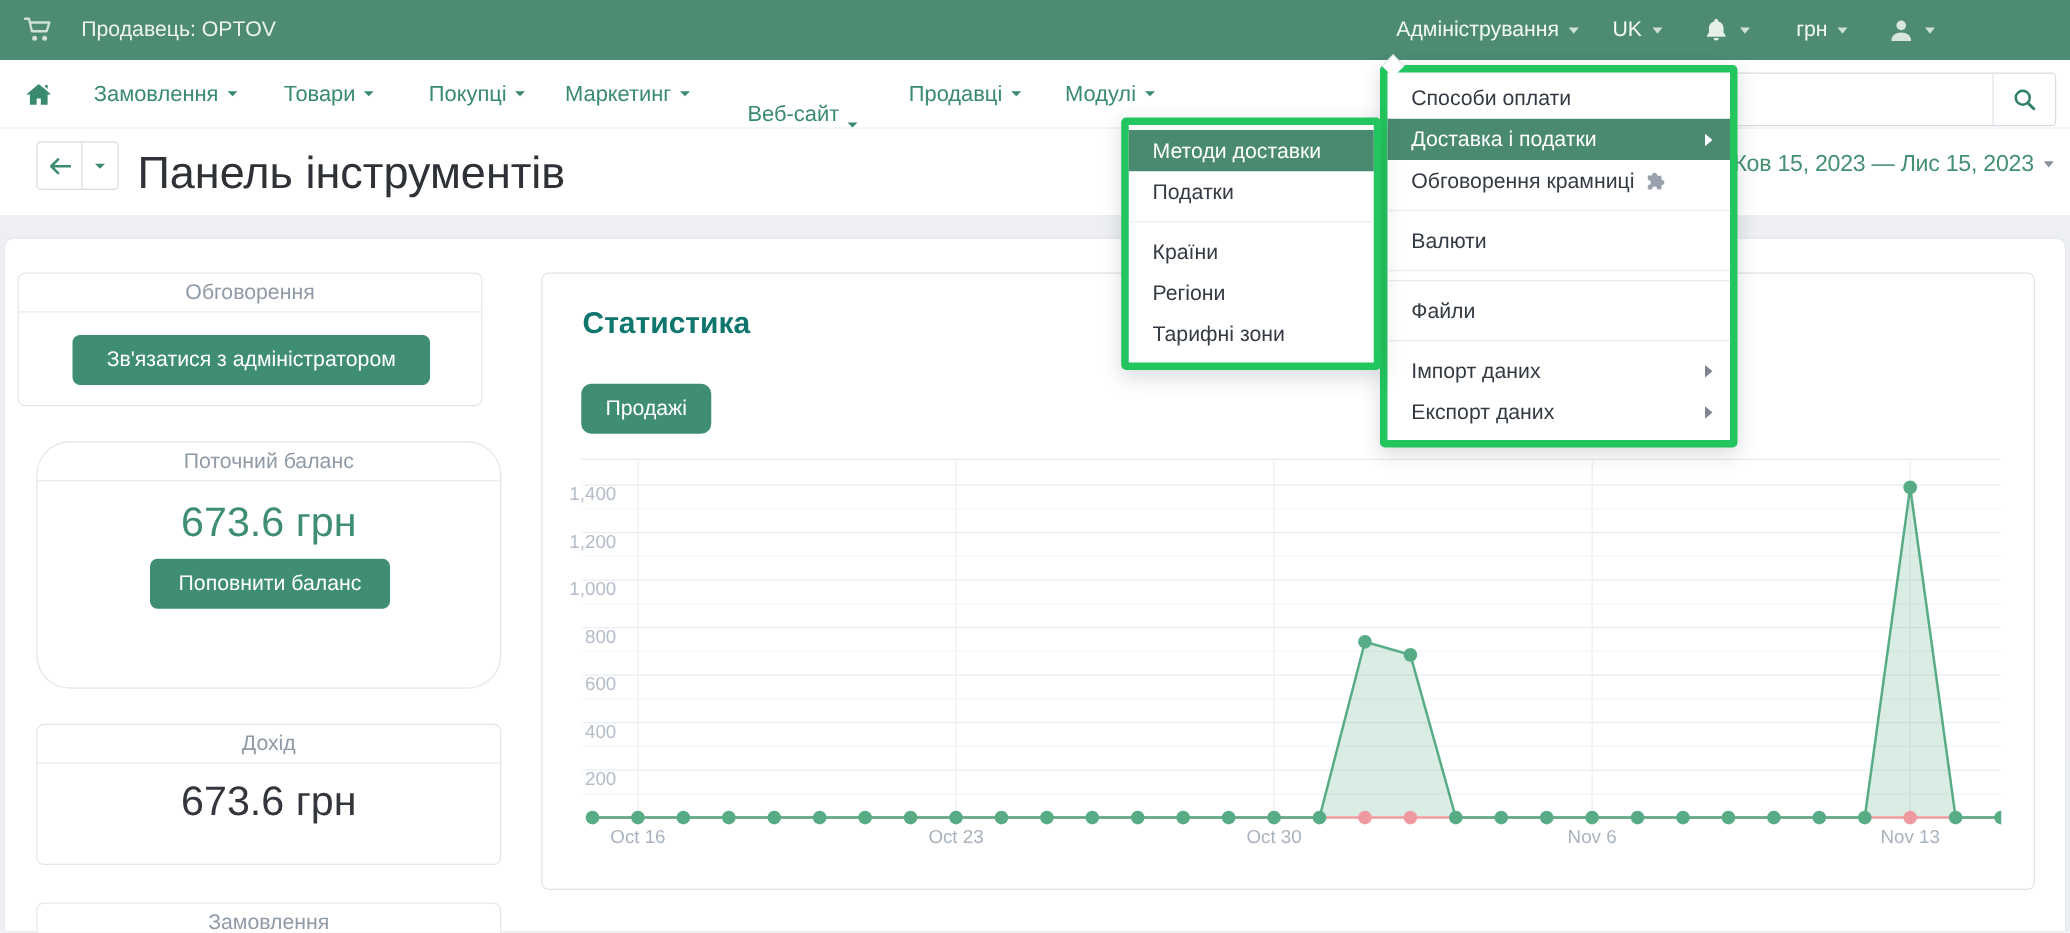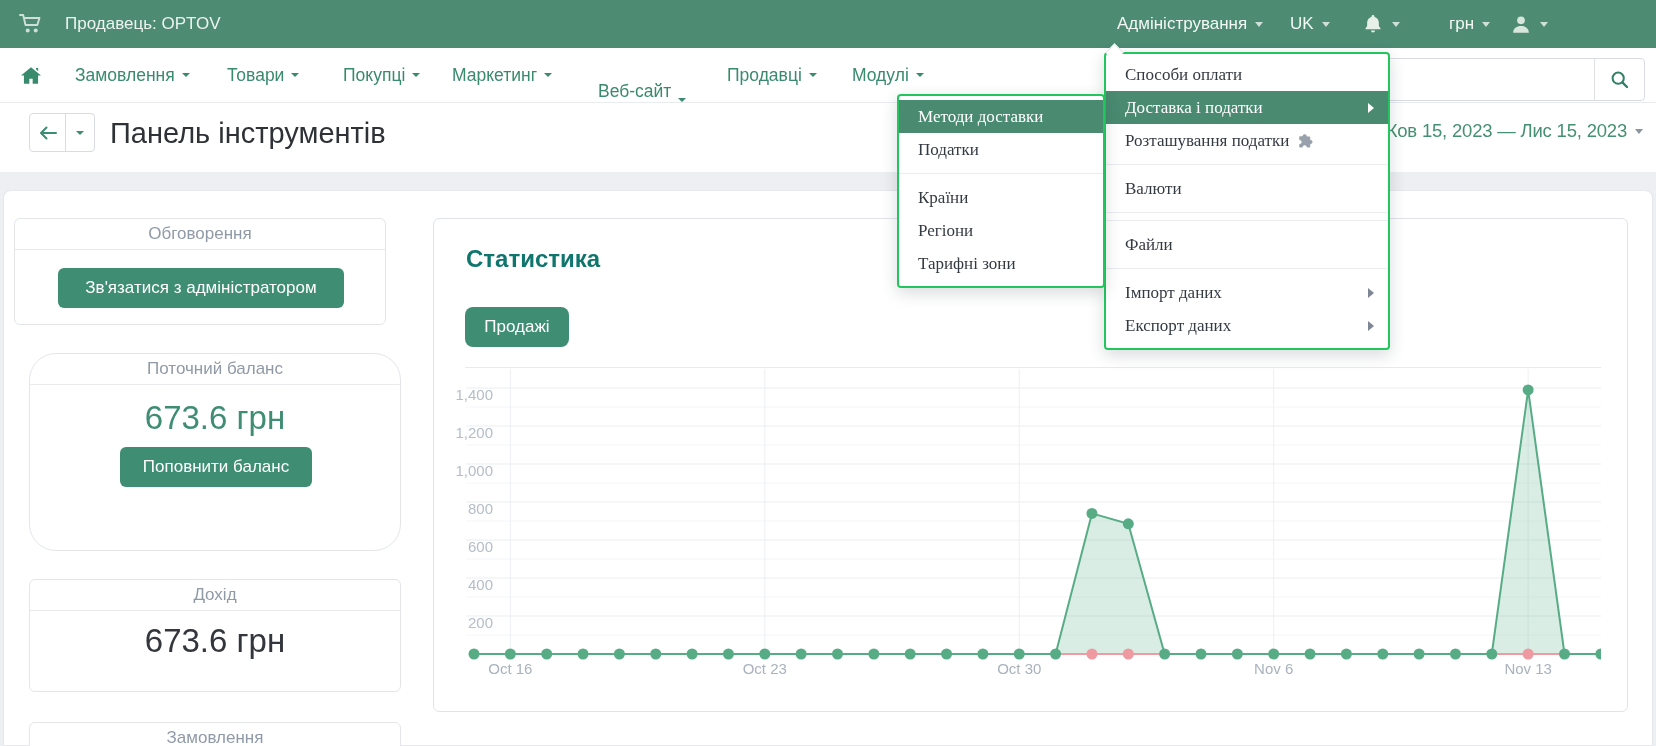--- a/index.html
+++ b/index.html
@@ -17,40 +17,40 @@
   .nav-item .caret{border-top-color:#3a8a6d;border-left-width:4px;border-right-width:4px;border-top-width:4.5px;}
   .searchbox{position:absolute;left:1325px;top:58px;width:320px;height:43px;background:#fff;border:1px solid #d9dde3;border-radius:4px;display:flex;}
   .search-input{flex:1;border:none;outline:none;font-size:16px;padding:0 12px;background:transparent;}
   .search-btn{width:50px;border-left:1px solid #dde1e6;display:flex;align-items:center;justify-content:center;cursor:pointer;}
   
   .pagehead{position:absolute;left:0;top:103px;width:1656px;height:69px;background:#fff;}
   .backgroup{position:absolute;left:29px;top:113px;height:39px;display:flex;border:1px solid #d8dce2;border-radius:4px;background:#fff;}
   .backgroup .seg1{width:36px;display:flex;align-items:center;justify-content:center;border-right:1px solid #d8dce2;cursor:pointer;}
   .backgroup .seg2{width:28px;display:flex;align-items:center;justify-content:center;cursor:pointer;}
   .backgroup .caret{border-top-color:#3d8b70;border-left-width:4px;border-right-width:4px;border-top-width:4.5px;}
-  .pagetitle{position:absolute;left:110px;top:117px;font-size:29px;font-weight:400;color:#2e3237;}
+  .pagetitle{position:absolute;left:110px;top:117px;font-size:36px;font-weight:400;color:#2e3237;}
   .daterange{position:absolute;right:13px;top:120px;display:flex;align-items:center;gap:8px;cursor:pointer;}
   .daterange .txt{font-size:18.5px;letter-spacing:-0.2px;color:#459070;}
   .daterange .caret{border-top-color:#8a929c;}
   
   .mainpanel{position:absolute;left:3px;top:190px;width:1650px;height:556px;background:#fff;border:1px solid #e5e8ec;border-radius:8px 8px 0 0;}
   
   .card{position:absolute;background:#fff;border:1px solid #e2e6eb;border-radius:6px;}
   .card-h{height:31px;border-bottom:1px solid #e7eaee;display:flex;align-items:center;justify-content:center;color:#909aa7;font-size:17px;}
   .gbtn{background:#3f8e73;color:#fff;border:none;border-radius:6px;font-size:17px;font-family:inherit;cursor:pointer;position:absolute;}
   .bigval{position:absolute;left:0;width:100%;text-align:center;font-size:33px;}
   
   .chart-card{position:absolute;left:433px;top:218px;width:1195px;height:494px;background:#fff;border:1px solid #e0e4ea;border-radius:6px;}
   .chart-title{position:absolute;left:32px;top:26px;font-size:24px;font-weight:bold;color:#0f766e;}
   .chart-tab{position:absolute;left:31px;top:88px;width:104px;height:40px;background:#3f8e73;color:#fff;border:none;border-radius:8px;font-size:17px;font-family:inherit;cursor:pointer;}
   .chart-sep{position:absolute;left:31px;top:148px;width:1136px;height:1px;background:#e8ebee;}
   #chart-svg{position:absolute;left:0;top:0;}
   #chart-svg text{font-family:"Liberation Sans","DejaVu Sans",sans-serif;}
   
-  .menu{position:absolute;background:#fff;border:2px solid #22c55e;border-radius:4px;box-shadow:0 5px 16px rgba(40,50,60,.18);padding:4px 0 6px;z-index:50;font-family:Liberation Serif, serif;}
+  .menu{position:absolute;background:#fff;border:6px solid #22c55e;border-radius:4px;box-shadow:0 5px 16px rgba(40,50,60,.18);padding:4px 0 6px;z-index:50;}
   .menu-admin{left:1104px;top:52px;width:286px;}
   .menu-sub{left:897px;top:94px;width:208px;z-index:52;}
   .mrow{height:33px;display:flex;align-items:center;padding:0 14px 0 19px;font-size:17px;color:#343a42;cursor:pointer;position:relative;}
   .menu-sub .mrow{}
   .mrow.hl{background:#498a70;color:#fff;}
   .msep{height:1px;background:#eaecef;margin:7px 0;}
   .flex1{flex:1;}
   .arr-r{width:0;height:0;border-top:5px solid transparent;border-bottom:5px solid transparent;border-left:6px solid #7d8692;}
   .mrow.hl .arr-r{border-left-color:#fff;}
   .notch{position:absolute;left:1108px;top:46px;width:13px;height:13px;background:#fff;transform:rotate(45deg);border-left:1px solid #e3e6ea;border-top:1px solid #e3e6ea;z-index:51;}
@@ -72,21 +72,21 @@
   <div class="tb-item" style="left:1290px;">
     <span>UK</span>
       <span class="caret"></span>
   </div>
   <div class="tb-item" style="left:1362px;">
     <svg width="22" height="22" viewBox="0 0 24 24">
         <path fill="#e7efe9" d="M12 2.2c.9 0 1.6.7 1.6 1.6v.6c2.8.7 4.8 3.2 4.8 6.1v3.6l1.7 2.6c.3.5 0 1.1-.6 1.1H4.5c-.6 0-.9-.6-.6-1.1l1.7-2.6v-3.6c0-2.9 2-5.4 4.8-6.1v-.6c0-.9.7-1.6 1.6-1.6zM9.8 19h4.4a2.2 2.2 0 0 1-4.4 0z"></path>
       </svg>
     <span class="caret"></span>
   </div>
-  <div class="tb-item" style="left:1437px;margin-left:12px;">
+  <div class="tb-item" style="left:1437px;">
     <span>грн</span>
       <span class="caret"></span>
   </div>
   <div class="tb-item" style="left:1510px;">
     <svg width="22" height="22" viewBox="0 0 24 24">
         <circle cx="12" cy="8" r="4.2" fill="#d8e6dd"></circle>
         <path fill="#d8e6dd" d="M3.5 21c0-4.2 3.8-6.8 8.5-6.8s8.5 2.6 8.5 6.8v.5H3.5z"></path>
       </svg>
     <span class="caret"></span>
   </div>
@@ -259,21 +259,21 @@
 <div class="menu menu-admin">
   <div class="mrow">
       <span>Способи оплати</span>
     </div>
   <div class="mrow hl">
       <span>Доставка і податки</span>
       <span class="flex1"></span>
       <span class="arr-r"></span>
     </div>
   <div class="mrow">
-      <span>Розташування податки</span>
+      <span>Обговорення крамниці</span>
     <svg style="margin-left:9px;" width="16" height="16" viewBox="0 0 16 16">
         <path fill="#98a1ac" d="M6.7 1.2c1.1 0 1.9.8 2 1.8 0 .3.3.5.6.5h1.9c.6 0 1 .4 1 1v1.9c0 .3.2.6.5.6 1 .1 1.8.9 1.8 2s-.8 1.9-1.8 2c-.3 0-.5.3-.5.6v1.9c0 .6-.4 1-1 1H9.3c-.3 0-.6-.2-.6-.5-.1-1-.9-1.8-2-1.8s-1.9.8-2 1.8c0 .3-.3.5-.6.5H2.2c-.6 0-1-.4-1-1v-2c0-.3.3-.6.6-.6 1-.1 1.8-.9 1.8-2s-.8-1.9-1.8-2c-.3 0-.6-.3-.6-.6v-2c0-.6.4-1 1-1h1.9c.3 0 .6-.2.6-.5.1-1 .9-1.6 2-1.6z"></path>
       </svg>
   </div>
   <div class="msep"></div>
   <div class="mrow">
       <span>Валюти</span>
     </div>
   <div class="msep"></div>
   <div class="msep"></div>

